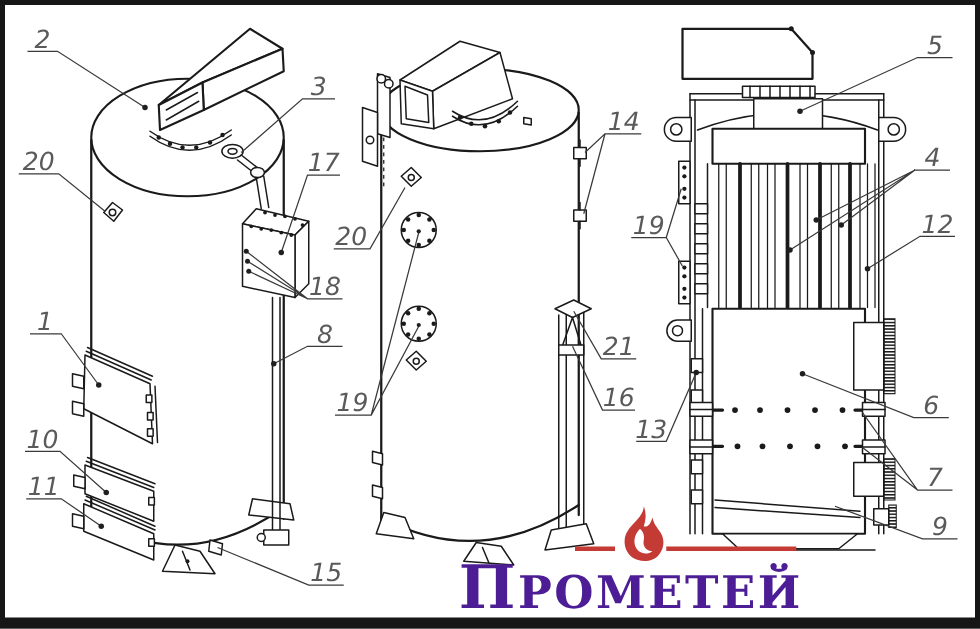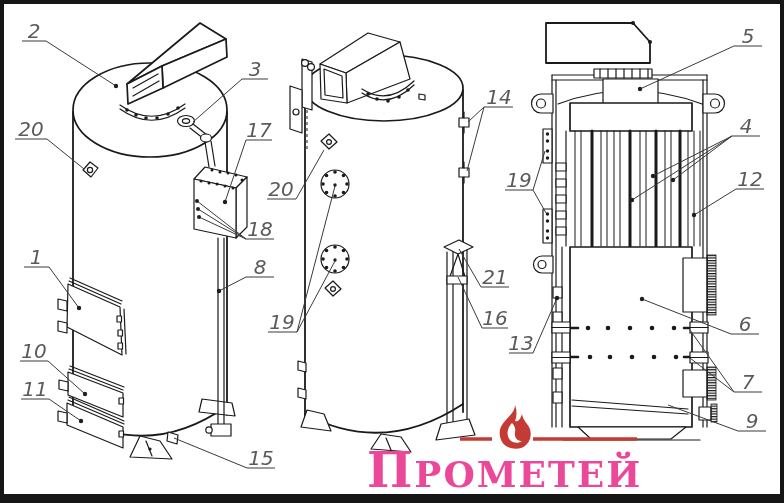--- a/index.html
+++ b/index.html
@@ -11,21 +11,21 @@
   .ln2{fill:none;stroke:#1a1a1a;stroke-width:1.8;stroke-linejoin:round;stroke-linecap:round;}
   .fw{fill:#ffffff;stroke:#1a1a1a;stroke-width:1.2;stroke-linejoin:round;}
   .fw2{fill:#ffffff;stroke:#1a1a1a;stroke-width:1.7;stroke-linejoin:round;}
   .dk{fill:#1a1a1a;}
   .dash{fill:none;stroke:#1a1a1a;stroke-width:1;stroke-dasharray:3 3;}
   
   .leader{fill:none;stroke:#3a3a3a;stroke-width:1;}
   .dot{fill:#1f1f1f;}
   .lbl{font:italic 20px "DejaVu Sans",sans-serif;fill:#5a5a5a;text-anchor:middle;}
   
-  .logo-text{position:absolute;left:367px;top:446px;color:#ec4899;
+  .logo-text{position:absolute;left:367px;top:446px;color:#4c1d95;
              font-family:"DejaVu Serif",serif;font-weight:bold;font-size:36px;
              letter-spacing:2px;text-transform:uppercase;line-height:1;}
   .logo-text::first-letter{font-size:48px;}
   .redline{stroke:#c43a34;stroke-width:3.5;}
 </style>
 </head>
 <body>
 
 <div class="page">
 <svg width="784" height="503" viewBox="0 0 784 503">

